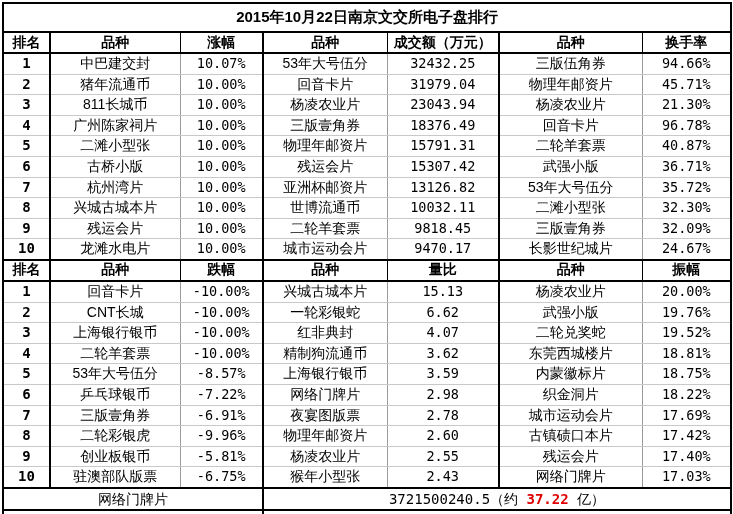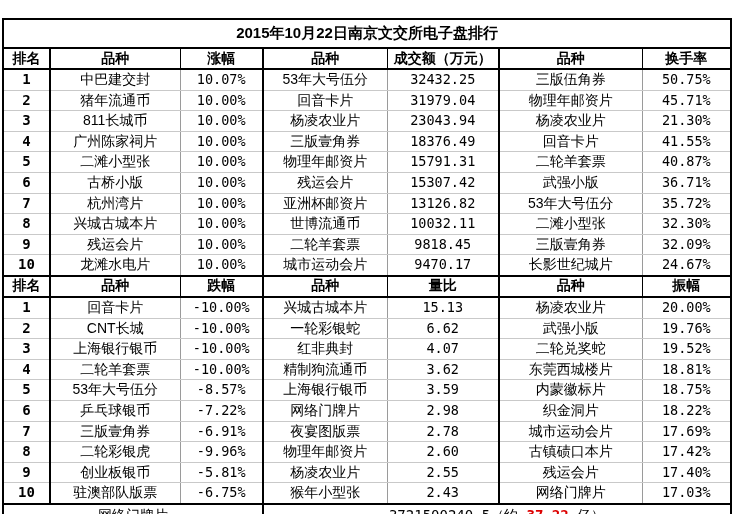--- a/index.html
+++ b/index.html
@@ -3,21 +3,21 @@
 <meta charset="utf-8">
 <style>
   :root{
     --highlight-red:#dd0000;
     --grid-line:#c9c9c9;
     --border:#000000;
   }
   html,body{margin:0;padding:0;background:#ffffff;}
   .stage{
     width:733px;height:514px;overflow:hidden;background:#ffffff;
-    box-sizing:border-box;padding:18px 0 0 2px;
+    box-sizing:border-box;padding:2px 0 0 2px;
     font-family:"Liberation Sans","DejaVu Sans",sans-serif;
   }
   table.rank{
     border-collapse:collapse;table-layout:fixed;width:729px;
     border:2px solid var(--border);
     color:#000;font-size:14px;
   }
   table.rank td, table.rank th{
     text-align:center;vertical-align:middle;padding:0;
     overflow:hidden;white-space:nowrap;
@@ -101,21 +101,21 @@
     </tbody>
 
     <tbody class="data">
         <tr>
           <td>1</td>
           <td>中巴建交封</td>
           <td>10.07%</td>
           <td>53年大号伍分</td>
           <td>32432.25</td>
           <td>三版伍角券</td>
-          <td>50.75%</td>
+          <td>94.66%</td>
         </tr>
         <tr>
           <td>2</td>
           <td>猪年流通币</td>
           <td>10.00%</td>
           <td>回音卡片</td>
           <td>31979.04</td>
           <td>物理年邮资片</td>
           <td>45.71%</td>
         </tr>
@@ -128,21 +128,21 @@
           <td>杨凌农业片</td>
           <td>21.30%</td>
         </tr>
         <tr>
           <td>4</td>
           <td>广州陈家祠片</td>
           <td>10.00%</td>
           <td>三版壹角券</td>
           <td>18376.49</td>
           <td>回音卡片</td>
-          <td>41.55%</td>
+          <td>96.78%</td>
         </tr>
         <tr>
           <td>5</td>
           <td>二滩小型张</td>
           <td>10.00%</td>
           <td>物理年邮资片</td>
           <td>15791.31</td>
           <td>二轮羊套票</td>
           <td>40.87%</td>
         </tr>

